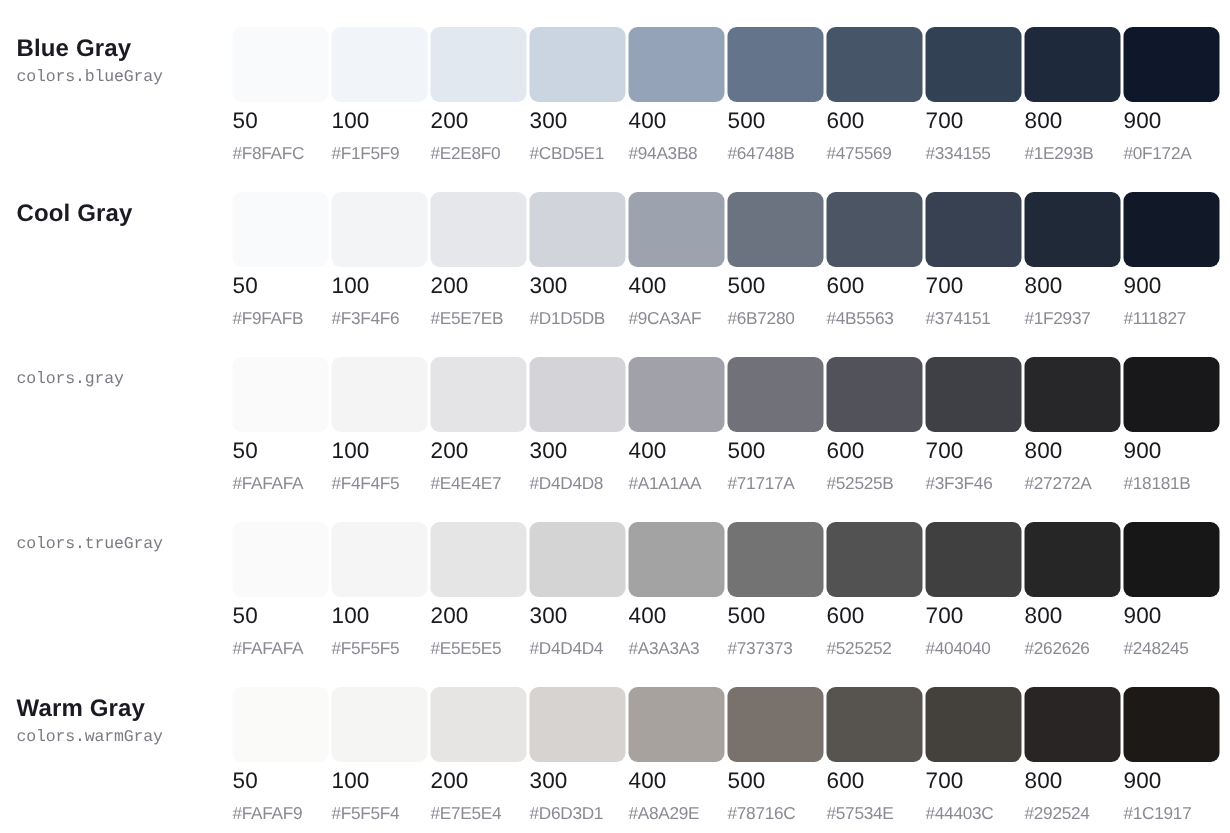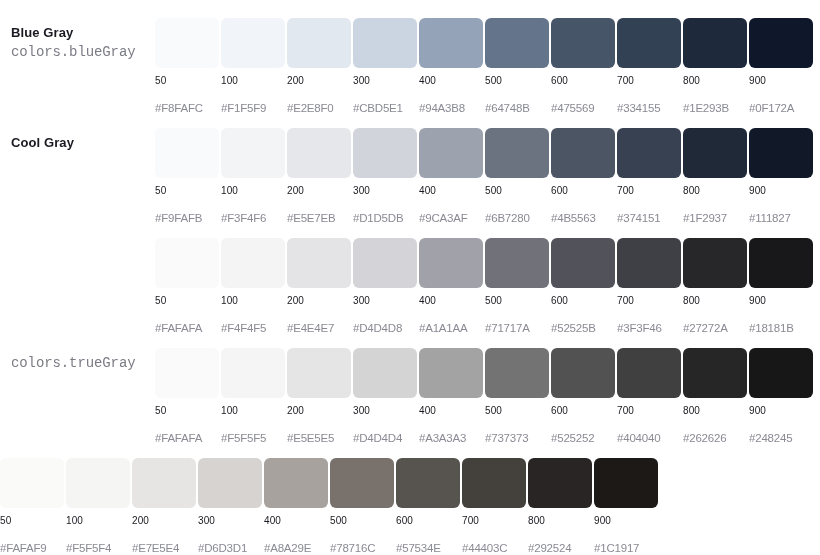--- a/index.html
+++ b/index.html
@@ -23,29 +23,29 @@
     height: 110px;
   }
   .row-label {
     width: 155px;
     flex: 0 0 155px;
     padding-left: 11px;
     padding-top: 5px;
   }
   .row-title {
     font-family: "Liberation Sans", sans-serif;
-    font-size: 13px;
+    font-size: 16px;
     font-weight: bold;
     color: #1a1a22;
     line-height: 19px;
     letter-spacing: 0.1px;
   }
   .row-token {
     font-family: "Liberation Mono", monospace;
-    font-size: 14px;
+    font-size: 11px;
     color: #7b7b85;
     line-height: 16px;
     margin-top: 2px;
     letter-spacing: -0.1px;
   }
   .swatches {
     display: flex;
     flex: 1 1 auto;
   }
   .swatch-cell {
@@ -54,32 +54,32 @@
     flex: 0 0 64px;
   }
   .swatch-cell:last-child { margin-right: 0; }
   .swatch-chip {
     width: 64px;
     height: 50px;
     border-radius: 6px;
   }
   .swatch-shade {
     font-family: "Liberation Sans", sans-serif;
-    font-size: 10px;
+    font-size: 15px;
     color: #19191f;
     line-height: 14px;
     margin-top: 6px;
     letter-spacing: 0.1px;
   }
   .swatch-hex {
     font-family: "Liberation Sans", sans-serif;
     font-size: 11.5px;
     color: #8a8a94;
     line-height: 14px;
-    margin-top: 13px;
+    margin-top: 8px;
     letter-spacing: -0.2px;
   }
 </style>
 </head>
 <body>
 
 <div id="palette-root">
     <div class="palette-row">
       <div class="row-label">
         <div class="row-title">Blue Gray</div>
@@ -190,20 +190,21 @@
         </div>
         <div class="swatch-cell">
           <div class="swatch-chip" style="background: rgb(17, 24, 39);"></div>
           <div class="swatch-shade">900</div>
           <div class="swatch-hex">#111827</div>
         </div>
       </div>
     </div>
     <div class="palette-row">
       <div class="row-label">
+        <div class="row-token">colors.gray</div>
       </div>
       <div class="swatches">
         <div class="swatch-cell">
           <div class="swatch-chip" style="background: rgb(250, 250, 250);"></div>
           <div class="swatch-shade">50</div>
           <div class="swatch-hex">#FAFAFA</div>
         </div>
         <div class="swatch-cell">
           <div class="swatch-chip" style="background: rgb(244, 244, 245);"></div>
           <div class="swatch-shade">100</div>
@@ -302,20 +303,24 @@
           <div class="swatch-hex">#262626</div>
         </div>
         <div class="swatch-cell">
           <div class="swatch-chip" style="background: rgb(23, 23, 23);"></div>
           <div class="swatch-shade">900</div>
           <div class="swatch-hex">#248245</div>
         </div>
       </div>
     </div>
     <div class="palette-row">
+      <div class="row-label">
+        <div class="row-title">Warm Gray</div>
+        <div class="row-token">colors.warmGray</div>
+      </div>
       <div class="swatches">
         <div class="swatch-cell">
           <div class="swatch-chip" style="background: rgb(250, 250, 249);"></div>
           <div class="swatch-shade">50</div>
           <div class="swatch-hex">#FAFAF9</div>
         </div>
         <div class="swatch-cell">
           <div class="swatch-chip" style="background: rgb(245, 245, 244);"></div>
           <div class="swatch-shade">100</div>
           <div class="swatch-hex">#F5F5F4</div>

